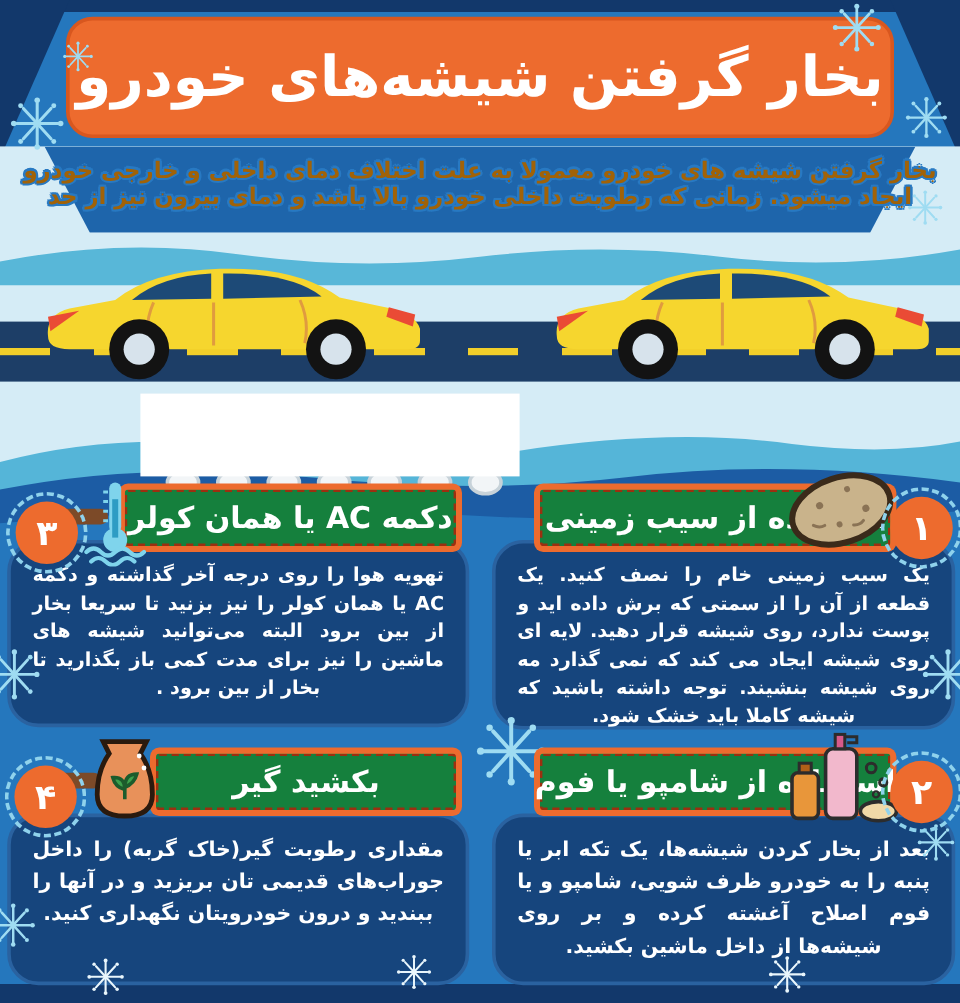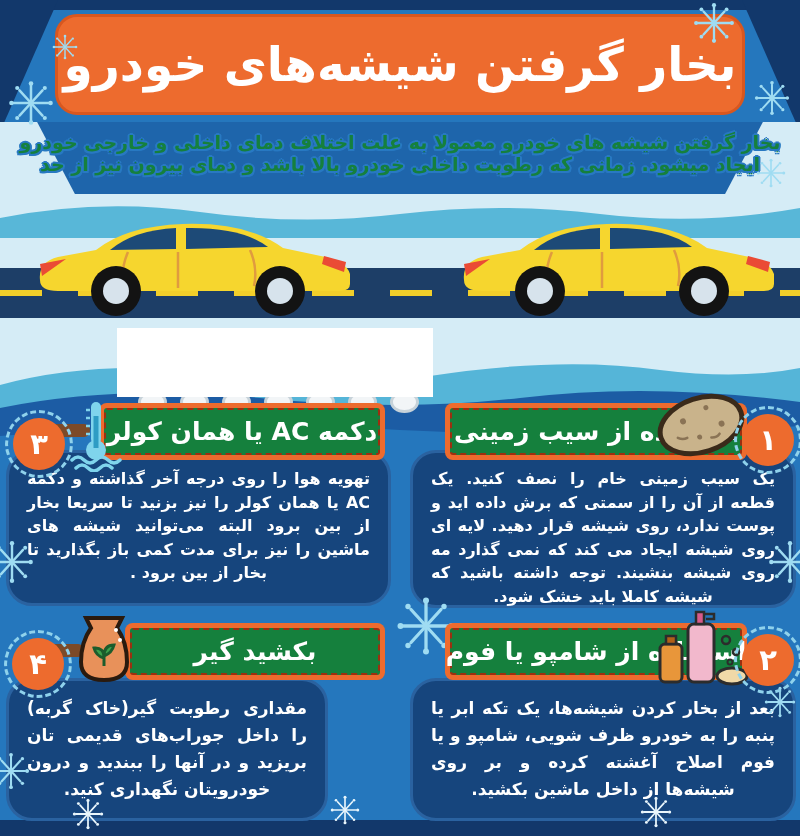--- a/index.html
+++ b/index.html
@@ -21,21 +21,21 @@
     display:flex;align-items:center;justify-content:center;box-sizing:border-box;
   }
   .title-box .t{color:#fff;font-size:47px;letter-spacing:-1px;direction:rtl;}
   
   .hero{position:absolute;left:0;top:122px;width:800px;height:228px;background:#d5ecf6;}
   .intro-wave{position:absolute;left:0;top:74px;width:800px;height:42px;}
   .intro-banner{
     position:absolute;left:22px;top:0;width:756px;height:72px;background:#1e65ab;
     clip-path:polygon(2% 0,98% 0,93% 100%,7% 100%);
   }
-  .intro-line{position:absolute;left:0;width:800px;text-align:center;direction:rtl;font-size:19px;color:#15803d;
+  .intro-line{position:absolute;left:0;width:800px;text-align:center;direction:rtl;font-size:19px;color:#a16207;
     text-shadow:-2px 0 0 #2879c2,2px 0 0 #2879c2,0 -2px 0 #2879c2,0 2px 0 #2879c2,
       -1.5px -1.5px 0 #2879c2,1.5px -1.5px 0 #2879c2,-1.5px 1.5px 0 #2879c2,1.5px 1.5px 0 #2879c2;}
   .intro-line.l1{top:9px;}
   .intro-line.l2{top:31px;}
   .intro-line.l3{top:76px;color:#1460ad;text-shadow:none;font-size:20px;}
   
   .road{position:absolute;left:0;top:146px;width:800px;height:50px;background:#1d3e67;}
   .road .dash{position:absolute;left:0;top:22px;width:100%;height:6px;
     background:repeating-linear-gradient(90deg,#f2cf2a 0 42px,transparent 42px 78px);}
   .car{position:absolute;top:90px;width:335px;height:105px;}
@@ -48,21 +48,21 @@
   
   .fw{position:absolute;color:#9fdcf2;z-index:2;}
   .fw.w{color:#e9f6fc;}
   
   .panel{position:absolute;background:#16457d;border:3px solid #2a62a0;border-radius:26px;
     box-sizing:border-box;z-index:4;color:#fff;direction:rtl;}
   .panel .body{padding:14px 18px 8px;text-align:justify;text-align-last:center;}
   .p-s1{left:410px;top:450px;width:386px;height:158px;}
   .p-s3{left:6px;top:450px;width:385px;height:156px;}
   .p-s2{left:410px;top:678px;width:386px;height:143px;}
-  .p-s4{left:6px;top:678px;width:322px;height:143px;}
+  .p-s4{left:6px;top:678px;width:385px;height:143px;}
   .p-s1 .body,.p-s3 .body{font-size:16px;line-height:23.5px;}
   .p-s2 .body,.p-s4 .body{font-size:17px;line-height:27px;}
   .ribbon{position:absolute;height:13px;background:#7c4a28;border-radius:6px;z-index:5;}
   .hbar{position:absolute;height:47px;background:#15803d;border:2px dashed #9c2f10;border-radius:3px;
     box-shadow:0 0 0 5px #ed6b2e;box-sizing:border-box;display:flex;align-items:center;justify-content:center;z-index:6;}
   .hbar .ht{color:#fff;font-size:25px;direction:rtl;white-space:nowrap;}
   .numcirc{position:absolute;width:52px;height:52px;background:#ed6b2e;border-radius:50%;z-index:7;
     display:flex;align-items:center;justify-content:center;color:#fff;font-size:29px;}
   .numcirc::before{content:"";position:absolute;inset:-8px;border:3px dashed #8fd2ec;border-radius:50%;}
   .icon{position:absolute;z-index:7;}

